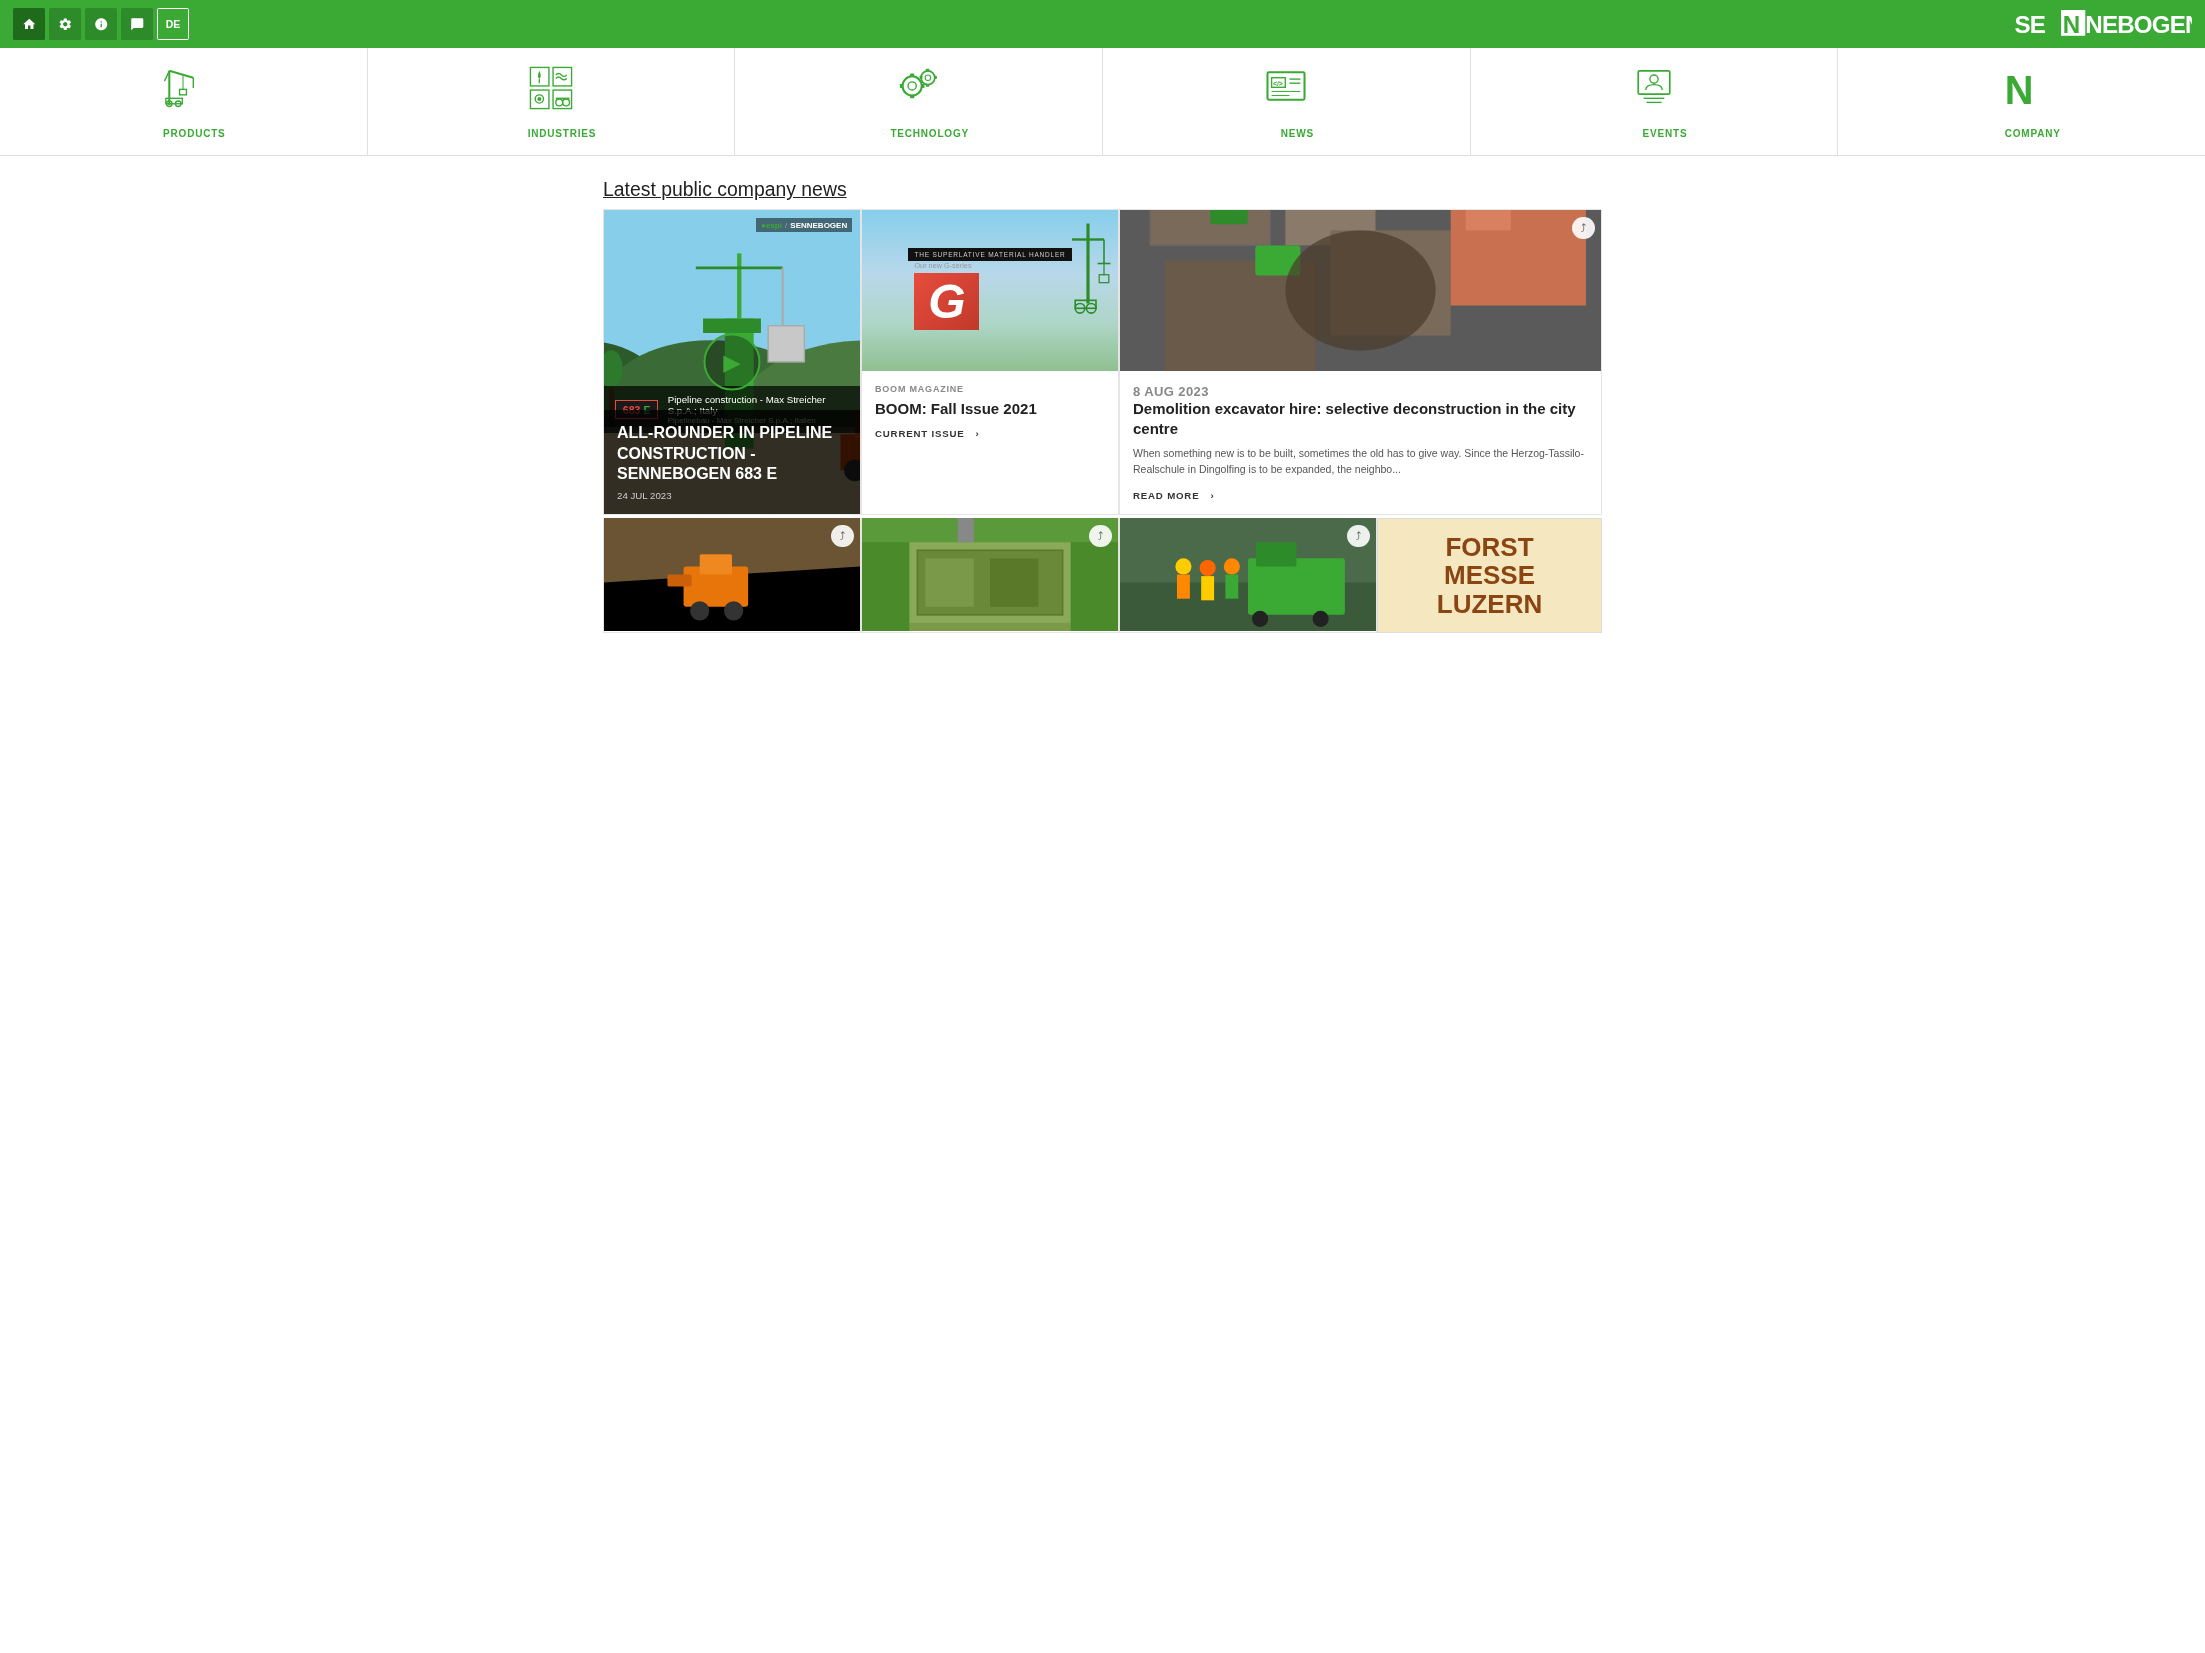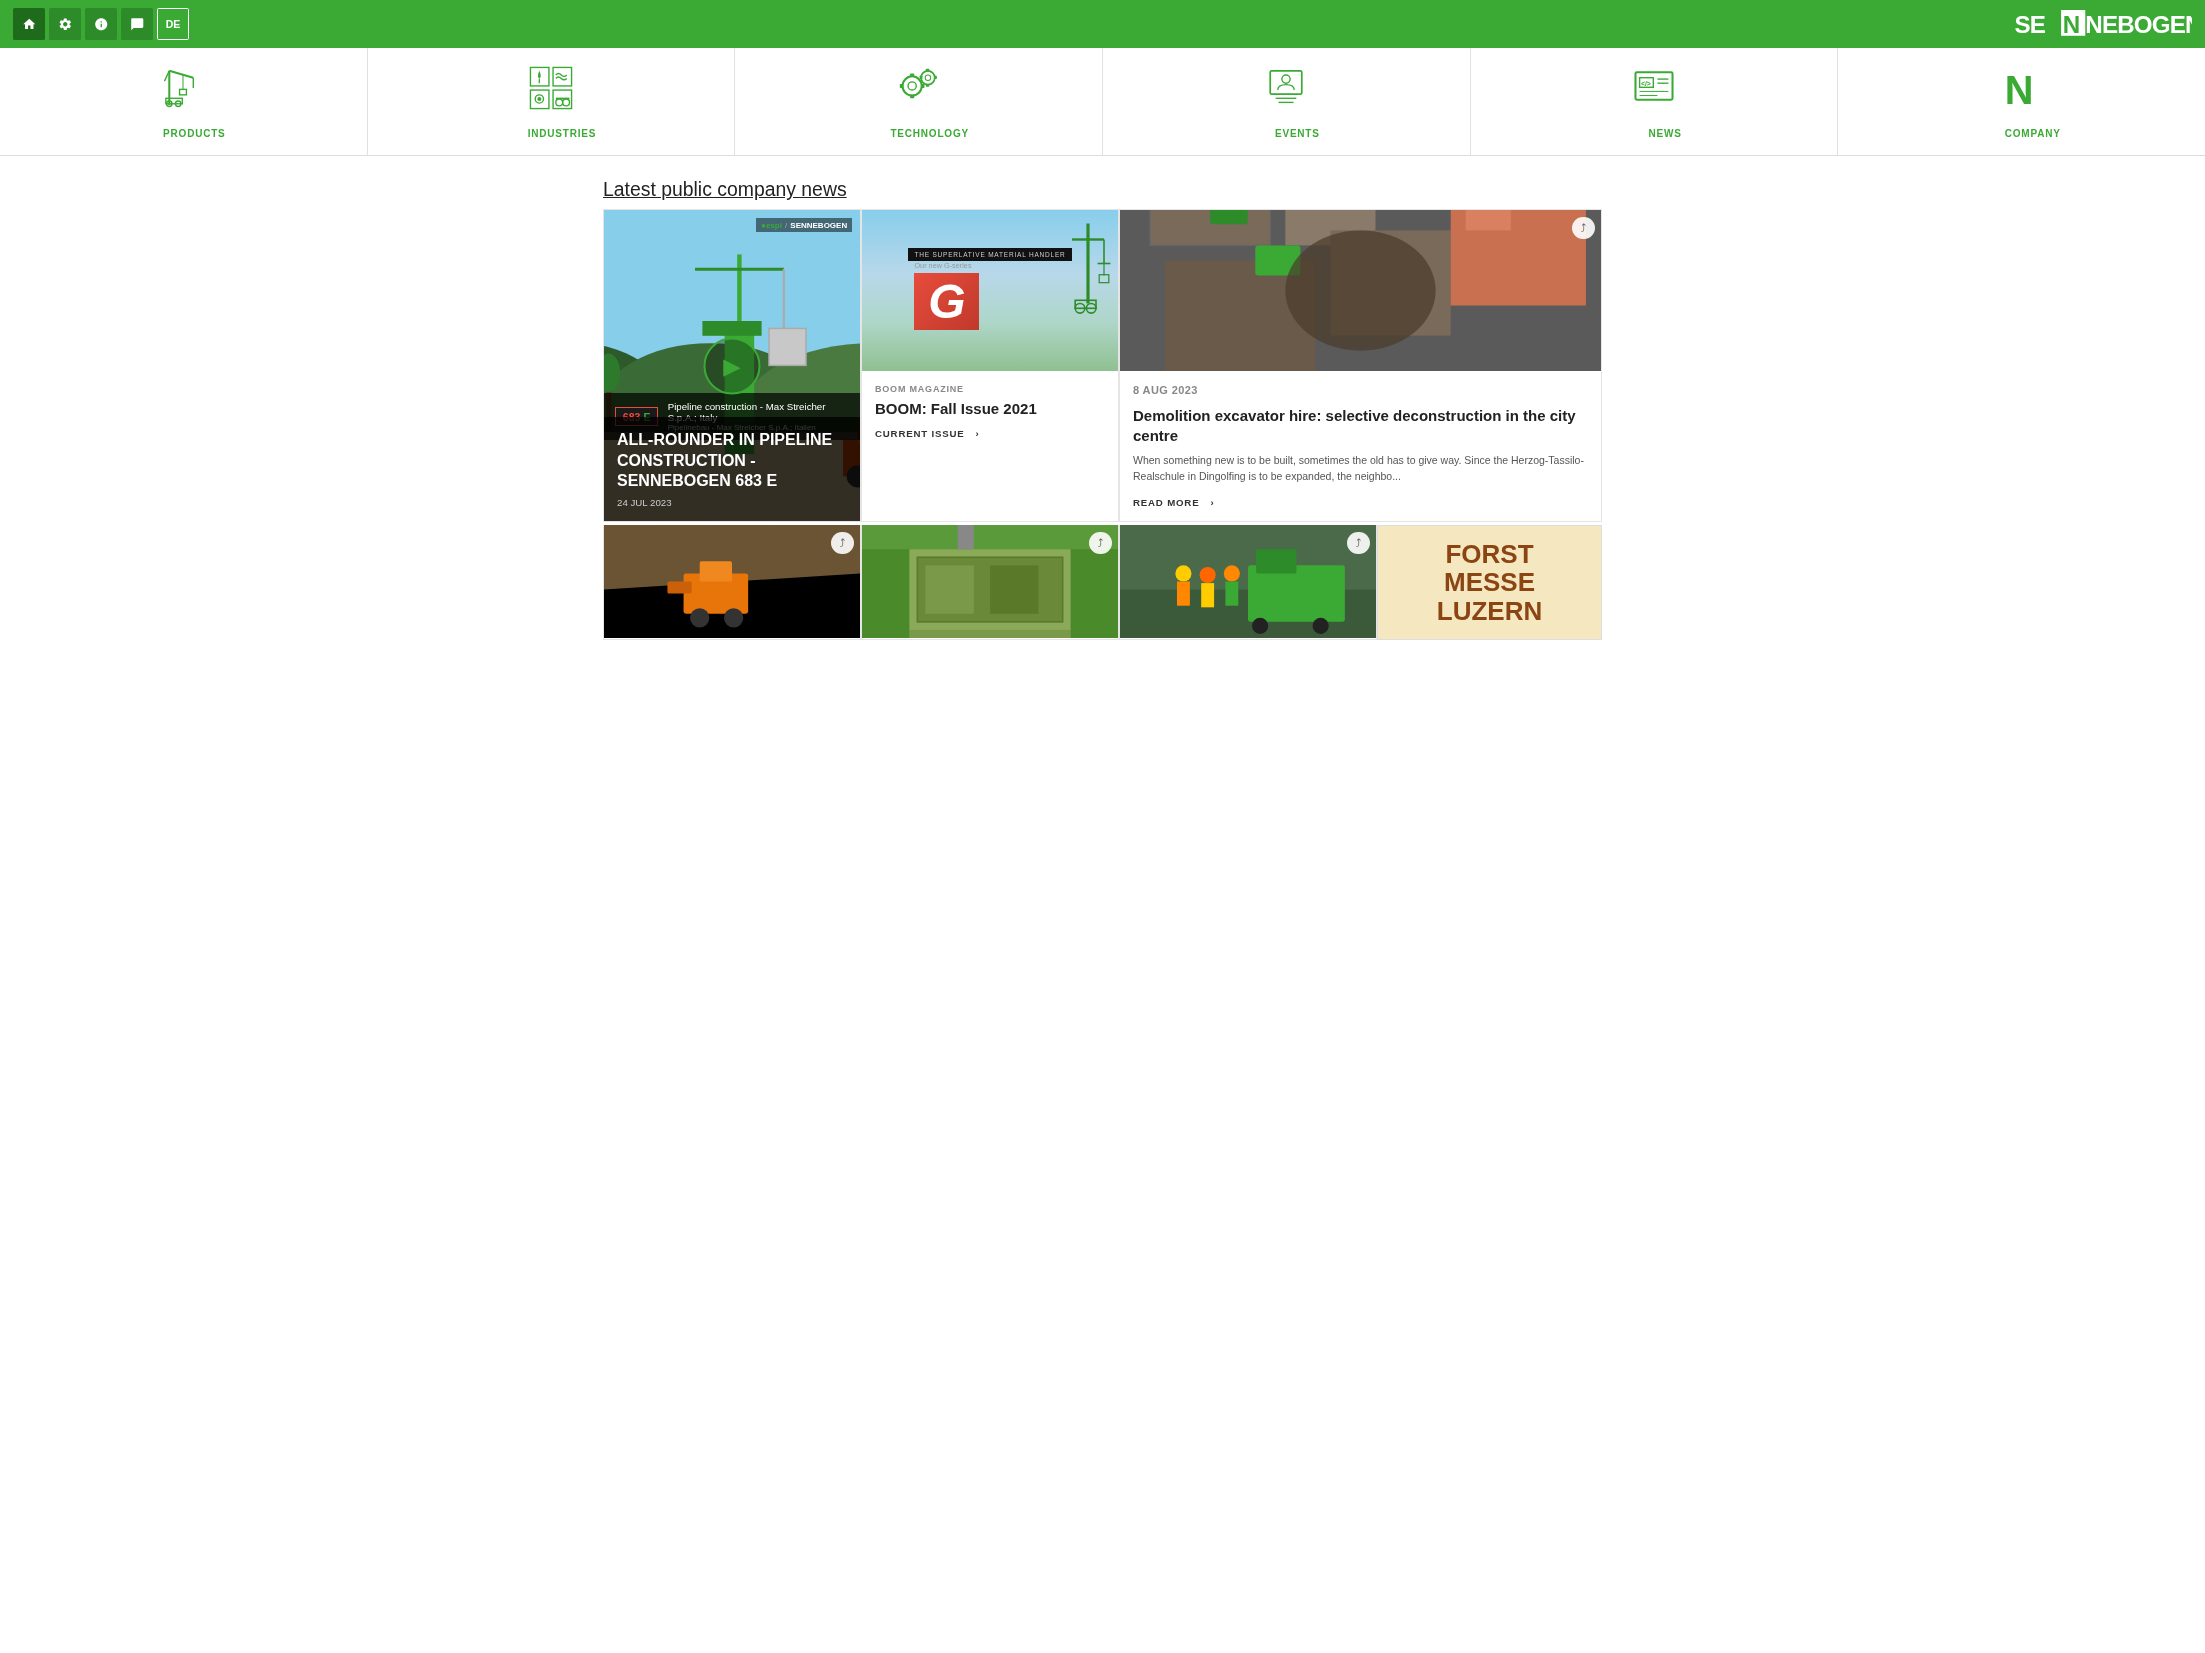--- a/index.html
+++ b/index.html
@@ -274,24 +274,24 @@
     }
     .card-title {
       font-size: 15px;
       font-weight: 700;
       color: #222;
       margin-bottom: 8px;
       line-height: 1.3;
     }
     .card-date {
       color: #888;
-      font-size: 11px;
+      font-size: 13px;
       text-transform: uppercase;
       letter-spacing: 0.4px;
-      margin-bottom: 10px;
+      margin-bottom: 0;
       font-weight: 600;
     }
     .card-excerpt {
       color: #555;
       font-size: 10.5px;
       line-height: 1.5;
       margin-bottom: 11.3px;
     }
     .card-link {
       color: #333;
@@ -445,49 +445,49 @@
           <rect x="45" y="29" width="5" height="4" rx="1" fill="#3aaa35"></rect>
           <rect x="36" y="17" width="4" height="5" rx="1" fill="#3aaa35"></rect>
           <rect x="57" y="17" width="4" height="5" rx="1" fill="#3aaa35"></rect>
         </svg>
       </div>
       <span class="cat-label">TECHNOLOGY</span>
     </div>
 
     <div class="cat-item">
       <div class="cat-icon">
-        <svg viewBox="0 0 70 70">
-
-          <rect x="12" y="10" width="46" height="34" rx="2" fill="none" stroke="#3aaa35" stroke-width="2.5"></rect>
-
-          <circle cx="35" cy="22" r="6" fill="none" stroke="#3aaa35" stroke-width="2"></circle>
-          <path d="M23 38 Q23 30 35 30 Q47 30 47 38" fill="none" stroke="#3aaa35" stroke-width="2"></path>
-
-          <line x1="20" y1="50" x2="50" y2="50" stroke="#3aaa35" stroke-width="2"></line>
-          <line x1="24" y1="56" x2="46" y2="56" stroke="#3aaa35" stroke-width="2"></line>
-        </svg>
-      </div>
-      <span class="cat-label">EVENTS</span>
-    </div>
-
-    <div class="cat-item">
-      <div class="cat-icon">
         <svg viewBox="0 0 70 70" style="font-size:48px">
 
           <rect x="8" y="12" width="54" height="40" rx="2" fill="none" stroke="#3aaa35" stroke-width="3"></rect>
           <rect x="14" y="20" width="20" height="14" fill="none" stroke="#3aaa35" stroke-width="2"></rect>
           <line x1="40" y1="22" x2="56" y2="22" stroke="#3aaa35" stroke-width="2"></line>
           <line x1="40" y1="28" x2="56" y2="28" stroke="#3aaa35" stroke-width="2"></line>
           <line x1="14" y1="40" x2="56" y2="40" stroke="#3aaa35" stroke-width="1.5"></line>
           <line x1="14" y1="46" x2="40" y2="46" stroke="#3aaa35" stroke-width="1.5"></line>
 
           <text x="16" y="32" font-size="10" fill="#3aaa35" font-weight="bold">&lt;/&gt;</text>
         </svg>
       </div>
       <span class="cat-label">NEWS</span>
+    </div>
+
+    <div class="cat-item">
+      <div class="cat-icon">
+        <svg viewBox="0 0 70 70">
+
+          <rect x="12" y="10" width="46" height="34" rx="2" fill="none" stroke="#3aaa35" stroke-width="2.5"></rect>
+
+          <circle cx="35" cy="22" r="6" fill="none" stroke="#3aaa35" stroke-width="2"></circle>
+          <path d="M23 38 Q23 30 35 30 Q47 30 47 38" fill="none" stroke="#3aaa35" stroke-width="2"></path>
+
+          <line x1="20" y1="50" x2="50" y2="50" stroke="#3aaa35" stroke-width="2"></line>
+          <line x1="24" y1="56" x2="46" y2="56" stroke="#3aaa35" stroke-width="2"></line>
+        </svg>
+      </div>
+      <span class="cat-label">EVENTS</span>
     </div>
 
     <div class="cat-item">
       <div class="cat-icon">
         <svg viewBox="0 0 70 70" style="font-size:48px">
 
           <text x="10" y="58" font-family="Arial Black, sans-serif" font-size="58" font-weight="900" fill="#3aaa35">N</text>
         </svg>
       </div>
       <span class="cat-label">COMPANY</span>

